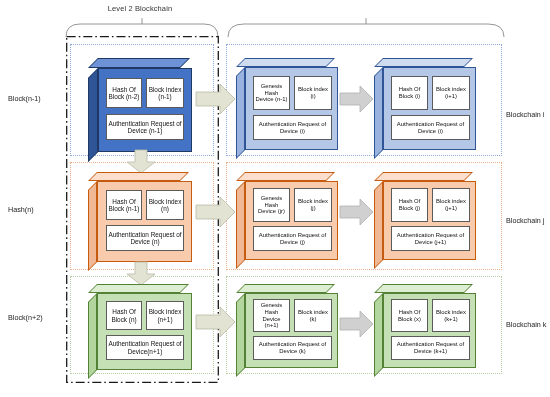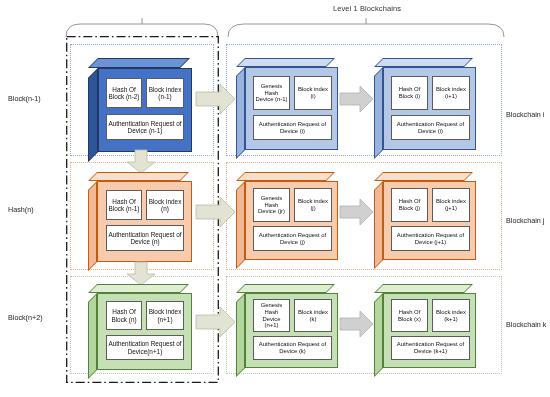--- a/index.html
+++ b/index.html
@@ -73,21 +73,21 @@
 
   
   .arw{position:absolute;}
   .arw svg{display:block;overflow:visible;}
 </style>
 </head>
 <body>
 
 <div class="stage">
 
-  <div class="grp-label" style="left:242px;top:4px;width:250px;">Level 1 Blockchains</div>
+  <div class="grp-label" style="left:60px;top:4px;width:160px;">Level 2 Blockchain</div>
 
   <div class="brace" style="left:64px;top:18px;">
     <svg width="156" height="20" viewBox="0 0 156 20">
       <path d="M2,19 Q2,6 16,6 L140,6 Q154,6 154,19" fill="none" stroke="#8a8a8a" stroke-width="0.9"></path>
       <line x1="78" y1="0" x2="78" y2="6" stroke="#8a8a8a" stroke-width="0.9"></line>
     </svg>
   </div>
 
   <div class="brace" style="left:226px;top:18px;">
     <svg width="280" height="20" viewBox="0 0 280 20">

